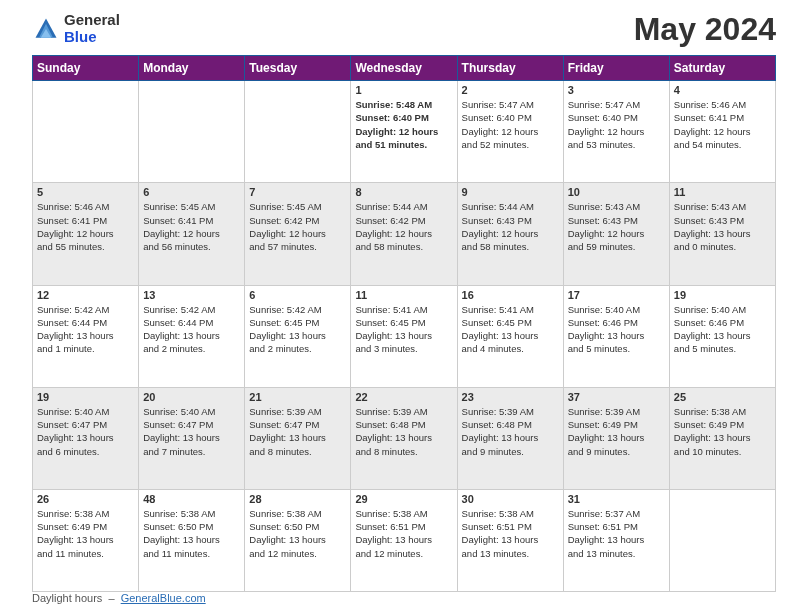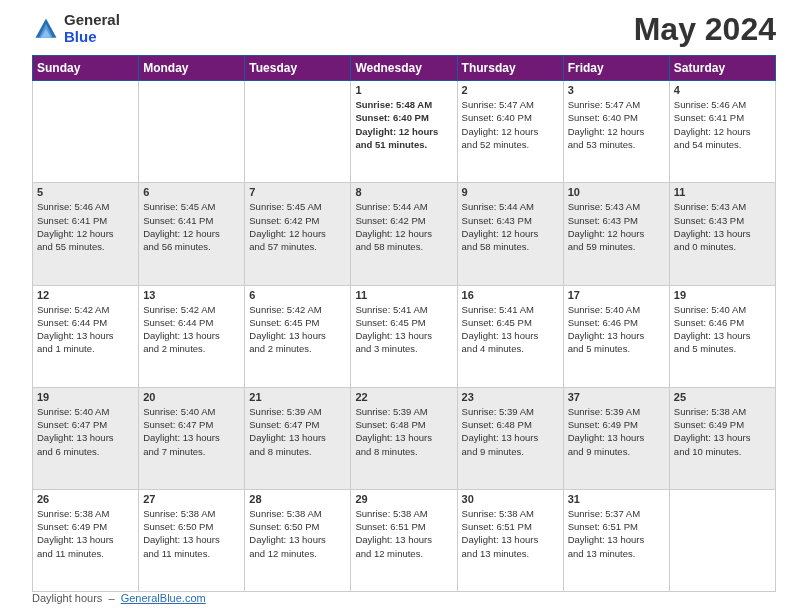--- a/index.html
+++ b/index.html
@@ -338,21 +338,21 @@
         </tr>
         <tr class="odd-row">
           <td>
             <div class="day-number">26</div>
             <div class="day-info" style="white-space: pre-line;">Sunrise: 5:38 AM
 Sunset: 6:49 PM
 Daylight: 13 hours
 and 11 minutes.</div>
           </td>
           <td>
-            <div class="day-number">27</div>
+            <div class="day-number">48</div>
             <div class="day-info" style="white-space: pre-line;">Sunrise: 5:38 AM
 Sunset: 6:50 PM
 Daylight: 13 hours
 and 11 minutes.</div>
           </td>
           <td>
             <div class="day-number">28</div>
             <div class="day-info" style="white-space: pre-line;">Sunrise: 5:38 AM
 Sunset: 6:50 PM
 Daylight: 13 hours

